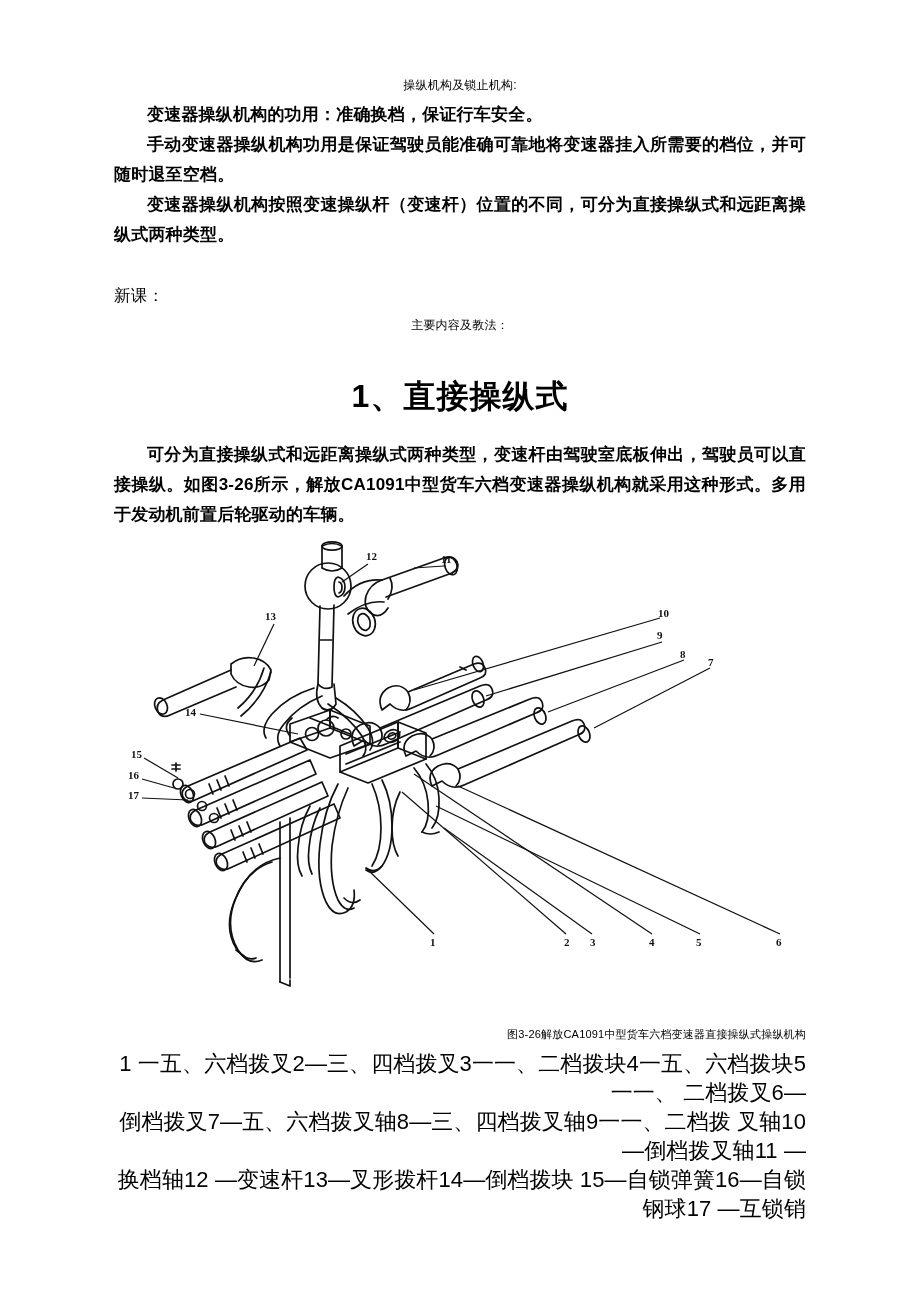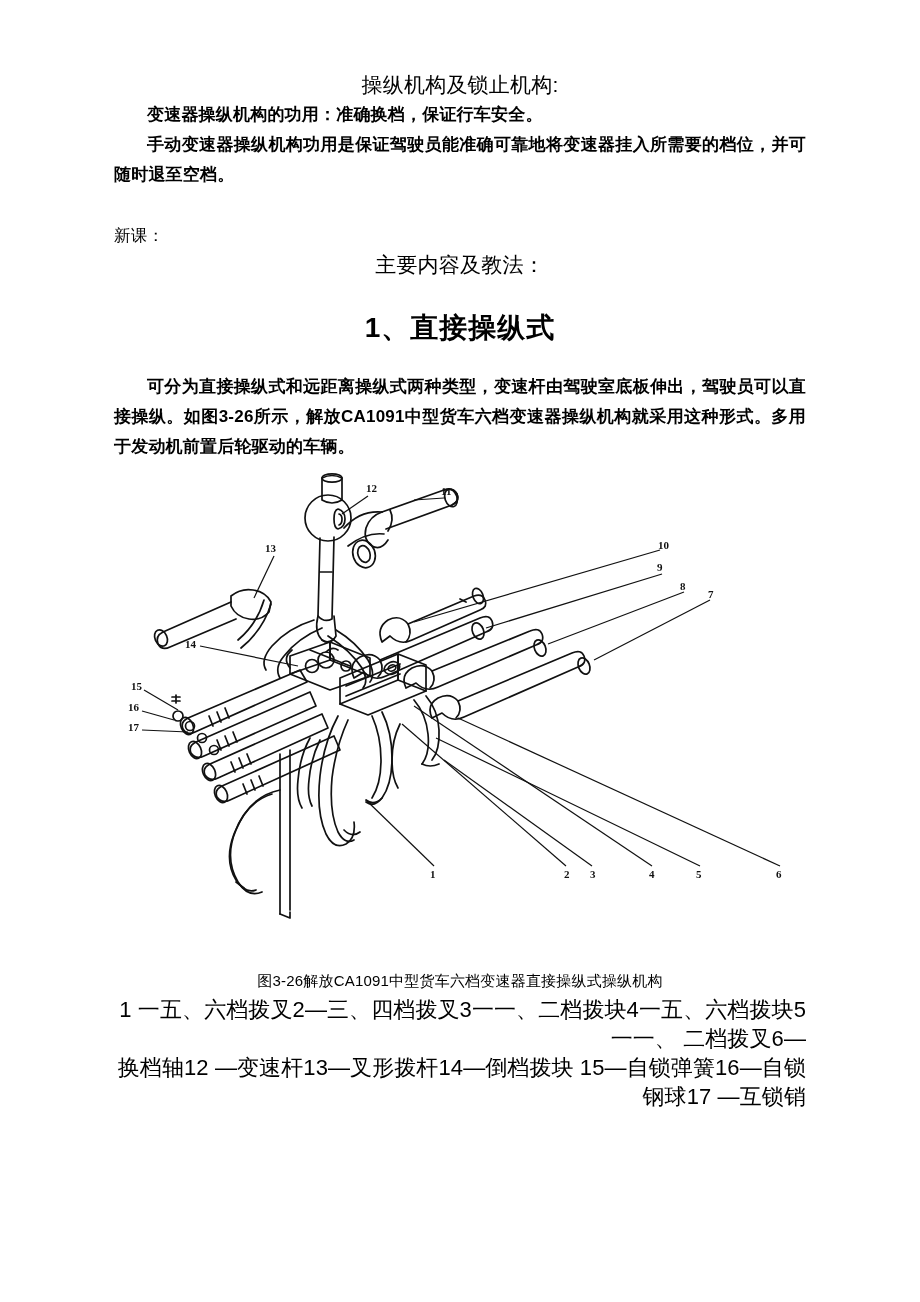--- a/index.html
+++ b/index.html
@@ -25,67 +25,67 @@
   .content {
     position: absolute;
     left: 114px;
     top: 70px;
     width: 692px;
   }
 
   
   .center-line {
     text-align: center;
-    font-size: 21px;
+    font-size: 12px;
     line-height: 30px;
     letter-spacing: 0.2px;
   }
   .flush {
     font-size: 16.5px;
     line-height: 30px;
     letter-spacing: 0.2px;
   }
   .para {
     font-size: 17px;
     line-height: 30px;
     text-indent: 33px;
     letter-spacing: 0.2px;
     text-align: justify;
     font-weight: bold;
   }
   .spacer-md { height: 30px; }
 
   .heading {
     text-align: center;
-    font-size: 28px;
+    font-size: 32px;
     font-weight: bold;
     line-height: 44px;
     letter-spacing: 1px;
-    margin-top: 26px;
+    margin-top: 34px;
     margin-bottom: 22px;
   }
 
   
   .figure-wrap {
     position: relative;
     width: 692px;
     height: 480px;
     margin-top: 8px;
   }
   .figure-svg {
     position: absolute;
     left: 0;
     top: 0;
   }
   .fig-caption {
-    text-align: center;
-    font-size: 15px;
+    text-align: right;
+    font-size: 11px;
     line-height: 29px;
     letter-spacing: 0.2px;
-    margin-top: 16px;
+    margin-top: 2px;
   }
   .fig-legend {
     font-size: 22px;
     line-height: 29px;
     letter-spacing: 0.1px;
     text-align: right;
   }
   .callout-num {
     font-family: "Liberation Serif", "DejaVu Serif", serif;
     font-size: 11px;
@@ -99,20 +99,21 @@
 <div class="page">
   <div class="content">
 
     <div class="center-line">操纵机构及锁止机构:</div>
 
 
     <div class="para">变速器操纵机构的功用：准确换档，保证行车安全。</div>
 
     <div class="para">手动变速器操纵机构功用是保证驾驶员能准确可靠地将变速器挂入所需要的档位，并可随时退至空档。</div>
 
+    <div class="para">变速器操纵机构按照变速操纵杆（变速杆）位置的不同，可分为直接操纵式和远距离操纵式两种类型。</div>
 
     <div class="spacer-md"></div>
 
     <div class="flush">新课：</div>
 
     <div class="center-line">主要内容及教法：</div>
 
     <div class="heading">1、直接操纵式</div>
 
     <div class="para">可分为直接操纵式和远距离操纵式两种类型，变速杆由驾驶室底板伸出，驾驶员可以直接操纵。如图3-26所示，解放CA1091中型货车六档变速器操纵机构就采用这种形式。多用于发动机前置后轮驱动的车辆。</div>
@@ -291,16 +292,17 @@
           <text x="17" y="220">15</text>
           <text x="14" y="241">16</text>
           <text x="14" y="261">17</text>
         </g>
       </svg>
     </div>
 
     <div class="fig-caption">图3-26解放CA1091中型货车六档变速器直接操纵式操纵机构</div>
 
     <div class="fig-legend">1 一五、六档拨叉2—三、四档拨叉3一一、二档拨块4一五、六档拨块5一一、 二档拨叉6—</div>
+    <div class="fig-legend">倒档拨叉7—五、六档拨叉轴8—三、四档拨叉轴9一一、二档拨  叉轴10 —倒档拨叉轴11 —</div>
     <div class="fig-legend">换档轴12 —变速杆13—叉形拨杆14—倒档拨块  15—自锁弹簧16—自锁钢球17 —互锁销</div>
 
   </div>
 </div>
 
 </body></html>

